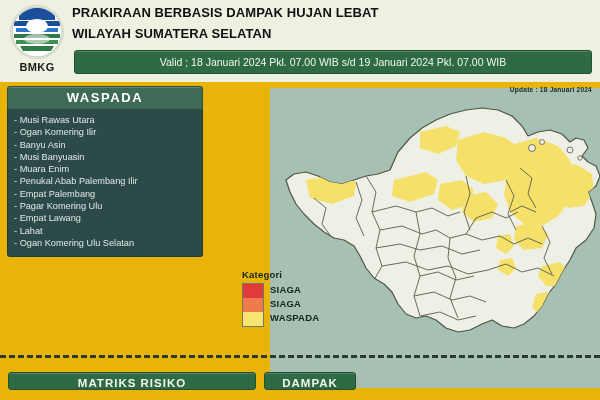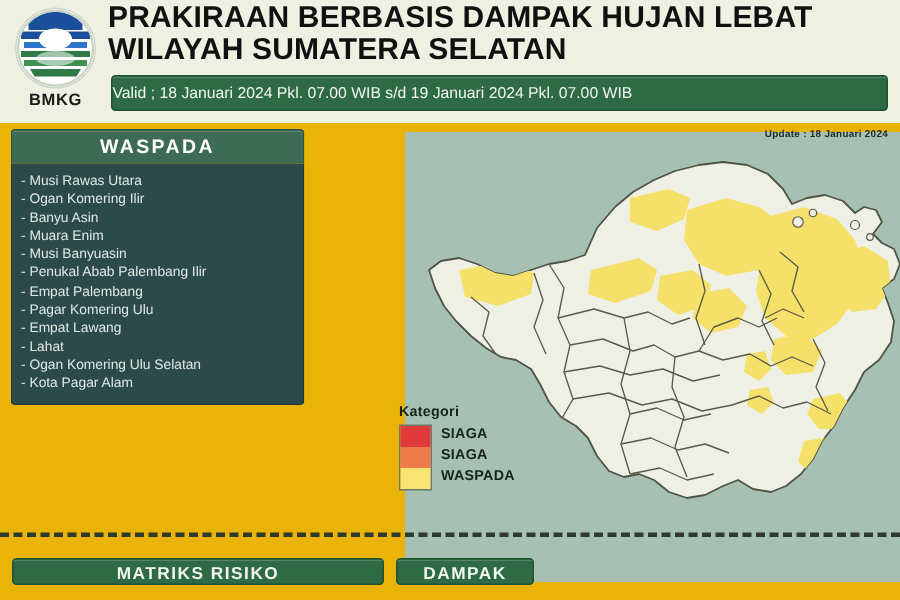--- a/index.html
+++ b/index.html
@@ -49,38 +49,39 @@
     color: #1a1a1a;
     margin-top: 2px;
     line-height: 12px;
   }
   .title-block {
     position: absolute;
     left: 72px; top: 2px;
     width: 522px;
   }
   .title-line {
-    font-size: 20px;
+    font-size: 13px;
     font-weight: bold;
     color: #111111;
     letter-spacing: .1px;
     line-height: 21px;
     white-space: nowrap;
   }
   .valid-banner {
     position: absolute;
     left: 74px; top: 50px;
     width: 518px; height: 24px;
     box-sizing: border-box;
     background: #2e6b45;
     border: 1px solid #21512f;
     border-radius: 3px;
     color: #f2f6ee;
     font-size: 10.5px;
     line-height: 22px;
+    text-align: center;
     white-space: nowrap;
     box-shadow: inset 0 1px 0 rgba(255,255,255,.18);
   }
 
   
   .body-area {
     position: absolute;
     left: 0; top: 82px;
     width: 600px;
     height: 318px;
@@ -126,21 +127,21 @@
     line-height: 12.3px;
     white-space: nowrap;
   }
   .waspada-list li::before {
     content: "- ";
   }
 
   
   .legend {
     position: absolute;
-    left: 264px; top: 187px;
+    left: 240px; top: 187px;
     width: 110px;
   }
   .legend-title {
     font-size: 9.5px;
     font-weight: bold;
     color: #14231c;
     margin: 0 0 3px 2px;
     letter-spacing: .2px;
   }
   .legend-rows {
@@ -327,29 +328,28 @@
 
     <div class="update-stamp">Update : 18 Januari 2024</div>
 
     <div class="waspada-panel">
       <div class="waspada-head">WASPADA</div>
       <div class="waspada-body">
         <ul class="waspada-list" id="waspada-list">
             <li>Musi Rawas Utara</li>
             <li>Ogan Komering Ilir</li>
             <li>Banyu Asin</li>
+            <li>Musi Banyuasin</li>
             <li>Muara Enim</li>
-            <li>Musi Banyuasin</li>
             <li>Penukal Abab Palembang Ilir</li>
             <li>Empat Palembang</li>
             <li>Pagar Komering Ulu</li>
             <li>Empat Lawang</li>
             <li>Lahat</li>
             <li>Ogan Komering Ulu Selatan</li>
-            <li>Kota Pagar Alam</li>
           </ul>
       </div>
     </div>
 
     <div class="legend">
       <div class="legend-title">Kategori</div>
       <div class="legend-rows">
         <div class="legend-swatches" id="legend-swatches">
             <div class="sw" style="background: rgb(224, 58, 58);"></div>
             <div class="sw" style="background: rgb(239, 123, 76);"></div>

